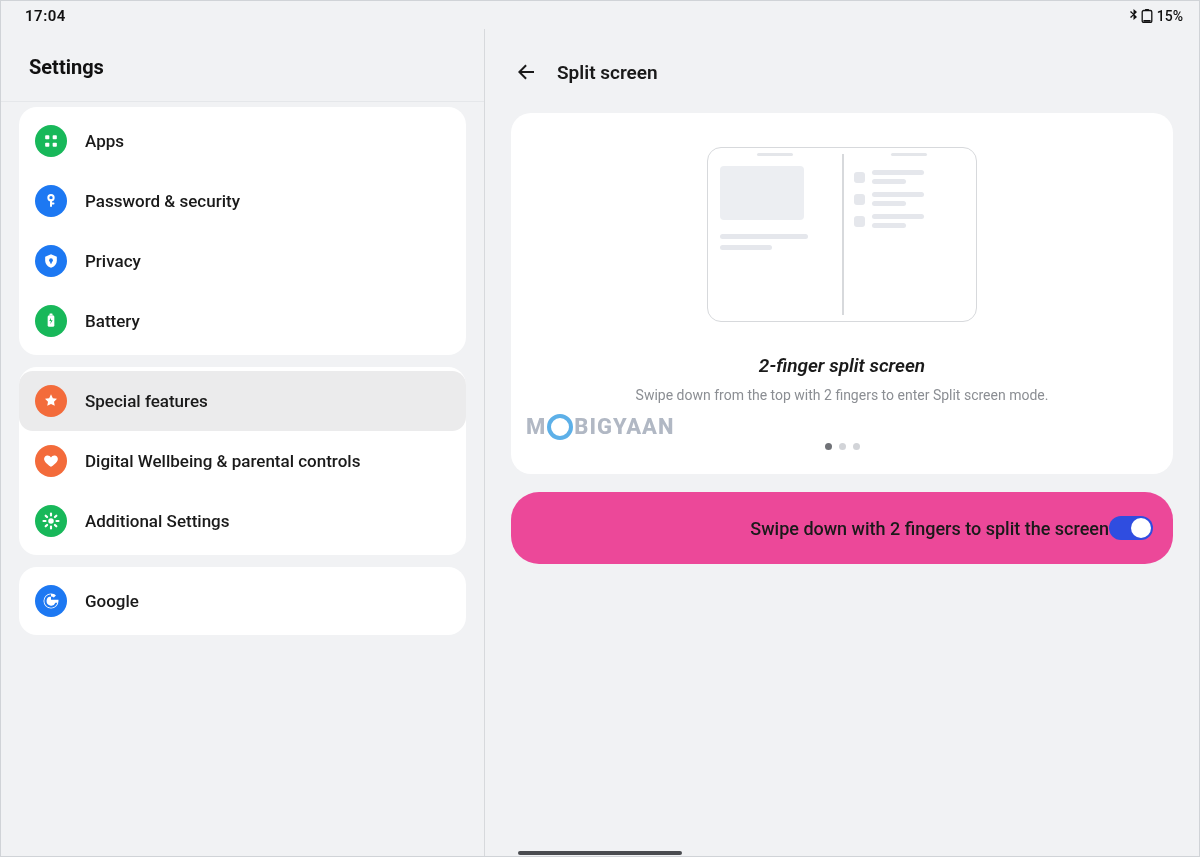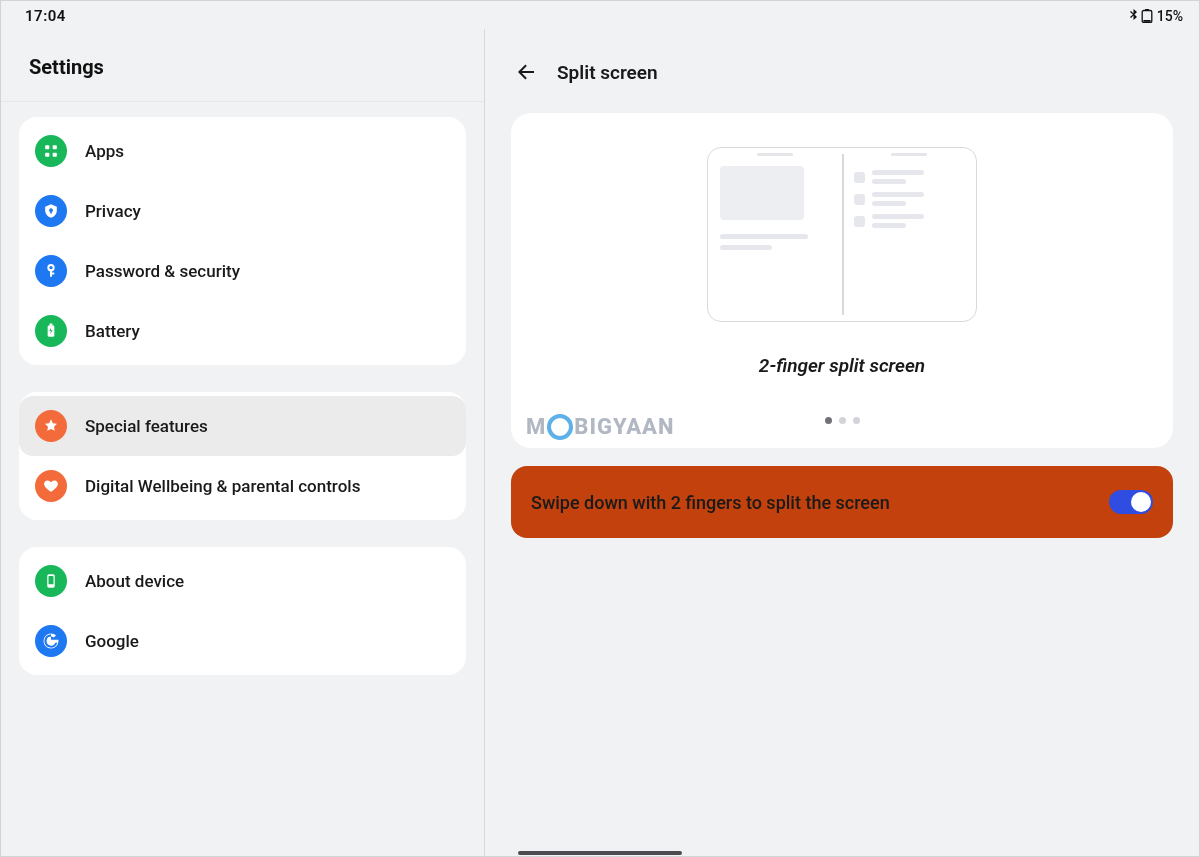--- a/index.html
+++ b/index.html
@@ -15,22 +15,22 @@
   
   .panes { display:flex; height:calc(100% - 28px); }
   .left-pane { width:484px; border-right:1px solid #d7d9dc; display:flex; flex-direction:column; }
   .right-pane { flex:1; display:flex; flex-direction:column; }
 
   
   .settings-header { padding:26px 0 22px 28px; font-size:20px; font-weight:700; color:#111; border-bottom:1px solid #e5e7ea; }
 
   
   .settings-scroll { flex:1; overflow:hidden; padding:0 18px 12px 18px; }
-  .group-card { background:#fff; border-radius:18px; margin-top:27px; padding:4px 0; }
-  .group-card:first-child { margin-top:15px; }
+  .group-card { background:#fff; border-radius:18px; margin-top:12px; padding:4px 0; }
+  .group-card:first-child { margin-top:5px; }
   .settings-item { display:flex; align-items:center; gap:18px; padding:14px 16px 14px 16px; cursor:pointer; border-radius:14px; }
   .settings-item.selected { background:#ebebec; }
   .settings-item .icon-circle { width:32px; height:32px; border-radius:50%; display:flex; align-items:center; justify-content:center; flex-shrink:0; }
   .settings-item .label { font-size:17px; color:#1a1a1a; font-weight:500; }
 
   
   .detail-header { display:flex; align-items:center; gap:18px; padding:30px 0 28px 28px; }
   .detail-header .back-btn { width:26px; height:26px; display:flex; align-items:center; justify-content:center; cursor:pointer; }
   .detail-header .title { font-size:19px; font-weight:600; color:#1a1a1a; }
 
@@ -51,21 +51,21 @@
   .tablet-half.right .row:first-child { margin-top:4px; }
   .tablet-half.right .sq { width:11px; height:11px; background:#e5e7ec; border-radius:3px; flex-shrink:0; }
   .tablet-half.right .col { display:flex; flex-direction:column; gap:4px; }
   .tablet-half.right .rl { height:5px; background:#e5e7ec; border-radius:3px; }
   .illus-title { margin-top:32px; font-size:19px; font-weight:600; color:#1a1a1a;font-style:italic; }
   .illus-sub { margin-top:10px; font-size:14px; color:#8b8e93; }
   .illus-dots { margin-top:40px; display:flex; justify-content:center; gap:7px; }
   .dot { width:7px; height:7px; border-radius:50%; background:#d2d4d8; }
   .dot.active { background:#707277; }
 
-  .toggle-card { background:#c2410c; border-radius:16px; margin-top:18px; padding:24px 20px 24px 20px; display:flex; align-items:center; justify-content:space-between; }
+  .toggle-card { background:#ec4899; border-radius:28px; margin-top:18px; padding:24px 20px 24px 20px; display:flex; align-items:center; justify-content:flex-end; }
   .toggle-label { font-size:18px; color:#1a1a1a; font-weight:500; }
   .switch { width:44px; height:24px; background:#2f4de0; border-radius:12px; position:relative; cursor:pointer; }
   .switch .knob { position:absolute; right:2px; top:2px; width:20px; height:20px; background:#fff; border-radius:50%; }
 
   
   .nav-pill { position:absolute; bottom:1px; left:50%; transform:translateX(-50%); width:164px; height:4px; background:#4a4c50; border-radius:3px; }
 
   
   .watermark { position:absolute; left:525px; top:412px; font-size:22px; font-weight:800; letter-spacing:1px; color:#b1b8c4; display:flex; align-items:center; user-select:none; pointer-events:none; }
   .watermark .o { display:inline-block; width:18px; height:18px; border:4px solid #5db0e8; border-radius:50%; margin:0 1px 0 1px; position:relative; top:1px; box-sizing:content-box; }
@@ -100,37 +100,37 @@
                 <rect x="14" y="5" width="5" height="5" rx="1"></rect>
                 <rect x="5" y="14" width="5" height="5" rx="1"></rect>
                 <rect x="14" y="14" width="5" height="5" rx="1"></rect>
               </svg>
             </div>
             <div class="label">Apps</div>
           </div>
           <div class="settings-item">
             <div class="icon-circle" style="background: rgb(29, 120, 242);">
               <svg width="20" height="20" viewBox="0 0 24 24" fill="#fff">
+                <circle cx="12" cy="8" r="3.2" fill="none" stroke="#fff" stroke-width="2.4"></circle>
+                <path d="M12 11v7m0-3h3" stroke="#fff" stroke-width="2.4" stroke-linecap="round" fill="none"></path>
+              </svg>
+            </div>
+            <div class="label">Password &amp; security</div>
+          </div>
+          <div class="settings-item">
+            <div class="icon-circle" style="background: rgb(29, 120, 242);">
+              <svg width="20" height="20" viewBox="0 0 24 24" fill="#fff">
                 <path d="M12 4l7 3v4c0 4.5-3 8-7 9-4-1-7-4.5-7-9V7z" fill="#fff"></path>
                 <circle cx="12" cy="11" r="2.3" fill="#1d78f2"></circle>
                 <rect x="11" y="12" width="2" height="3" fill="#1d78f2"></rect>
               </svg>
             </div>
             <div class="label">Privacy</div>
           </div>
           <div class="settings-item">
-            <div class="icon-circle" style="background: rgb(29, 120, 242);">
-              <svg width="20" height="20" viewBox="0 0 24 24" fill="#fff">
-                <circle cx="12" cy="8" r="3.2" fill="none" stroke="#fff" stroke-width="2.4"></circle>
-                <path d="M12 11v7m0-3h3" stroke="#fff" stroke-width="2.4" stroke-linecap="round" fill="none"></path>
-              </svg>
-            </div>
-            <div class="label">Password &amp; security</div>
-          </div>
-          <div class="settings-item">
             <div class="icon-circle" style="background: rgb(24, 184, 90);">
               <svg width="20" height="20" viewBox="0 0 24 24" fill="#fff">
                 <rect x="8" y="5" width="8" height="14" rx="2" fill="#fff"></rect>
                 <rect x="10" y="3" width="4" height="2" rx="1" fill="#fff"></rect>
                 <path d="M12 8l-2 4h2l-1 4 3-5h-2z" fill="#18b85a"></path>
               </svg>
             </div>
             <div class="label">Battery</div>
           </div>
         </div>
@@ -144,31 +144,33 @@
             <div class="label">Special features</div>
           </div>
           <div class="settings-item">
             <div class="icon-circle" style="background: rgb(243, 107, 59);">
               <svg width="20" height="20" viewBox="0 0 24 24" fill="#fff">
                 <path d="M12 19s-6.5-4-8-8c-1-2.7 1-5.5 4-5.5 1.8 0 3.2 1 4 2.3.8-1.3 2.2-2.3 4-2.3 3 0 5 2.8 4 5.5-1.5 4-8 8-8 8z" fill="#fff"></path>
               </svg>
             </div>
             <div class="label">Digital Wellbeing &amp; parental controls</div>
           </div>
+          <div class="settings-item">
+            <div class="icon-circle" style="background: rgb(24, 184, 90);">
+              <svg width="20" height="20" viewBox="0 0 24 24" fill="#fff">
+                <circle cx="12" cy="12" r="3.3" fill="#fff"></circle>
+                <g stroke="#fff" stroke-width="2.6" stroke-linecap="round">
+                  <path d="M12 3v2.4M12 18.6V21M21 12h-2.4M5.4 12H3M18.4 5.6l-1.7 1.7M7.3 16.7l-1.7 1.7M18.4 18.4l-1.7-1.7M7.3 7.3 5.6 5.6"></path>
+                </g>
+              </svg>
+            </div>
+            <div class="label">Additional Settings</div>
+          </div>
         </div>
         <div class="group-card">
-          <div class="settings-item">
-            <div class="icon-circle" style="background: rgb(24, 184, 90);">
-              <svg width="20" height="20" viewBox="0 0 24 24" fill="#fff">
-                <rect x="7.5" y="4" width="9" height="16" rx="2" fill="#fff"></rect>
-                <rect x="9" y="6" width="6" height="10" rx="0.8" fill="#18b85a"></rect>
-              </svg>
-            </div>
-            <div class="label">About device</div>
-          </div>
           <div class="settings-item">
             <div class="icon-circle" style="background: rgb(29, 120, 242);">
               <svg width="20" height="20" viewBox="0 0 24 24" fill="#fff">
                 <path d="M12 4a8 8 0 1 0 7.7 10.2H12v-3.6h8.9c.1.6.1 1.1.1 1.4A9 9 0 1 1 12 3c2.4 0 4.4.9 5.9 2.3l-2.5 2.5C14.5 7 13.3 6.5 12 6.5A5.5 5.5 0 1 0 17.3 14H12z" fill="#fff"></path>
               </svg>
             </div>
             <div class="label">Google</div>
           </div>
         </div>
       </div>
@@ -213,20 +215,21 @@
             <div class="row">
                 <div class="sq"></div>
                 <div class="col">
                   <div class="rl" style="width:52px"></div>
                   <div class="rl" style="width:34px"></div>
                 </div>
               </div>
           </div>
         </div>
         <div class="illus-title">2-finger split screen</div>
+        <div class="illus-sub">Swipe down from the top with 2 fingers to enter Split screen mode.</div>
         <div class="illus-dots" id="illus-dots">
             <div class="dot active"></div>
             <div class="dot"></div>
             <div class="dot"></div>
           </div>
       </div>
 
       <div class="toggle-card">
         <div class="toggle-label">Swipe down with 2 fingers to split the screen</div>
         <div class="switch">

